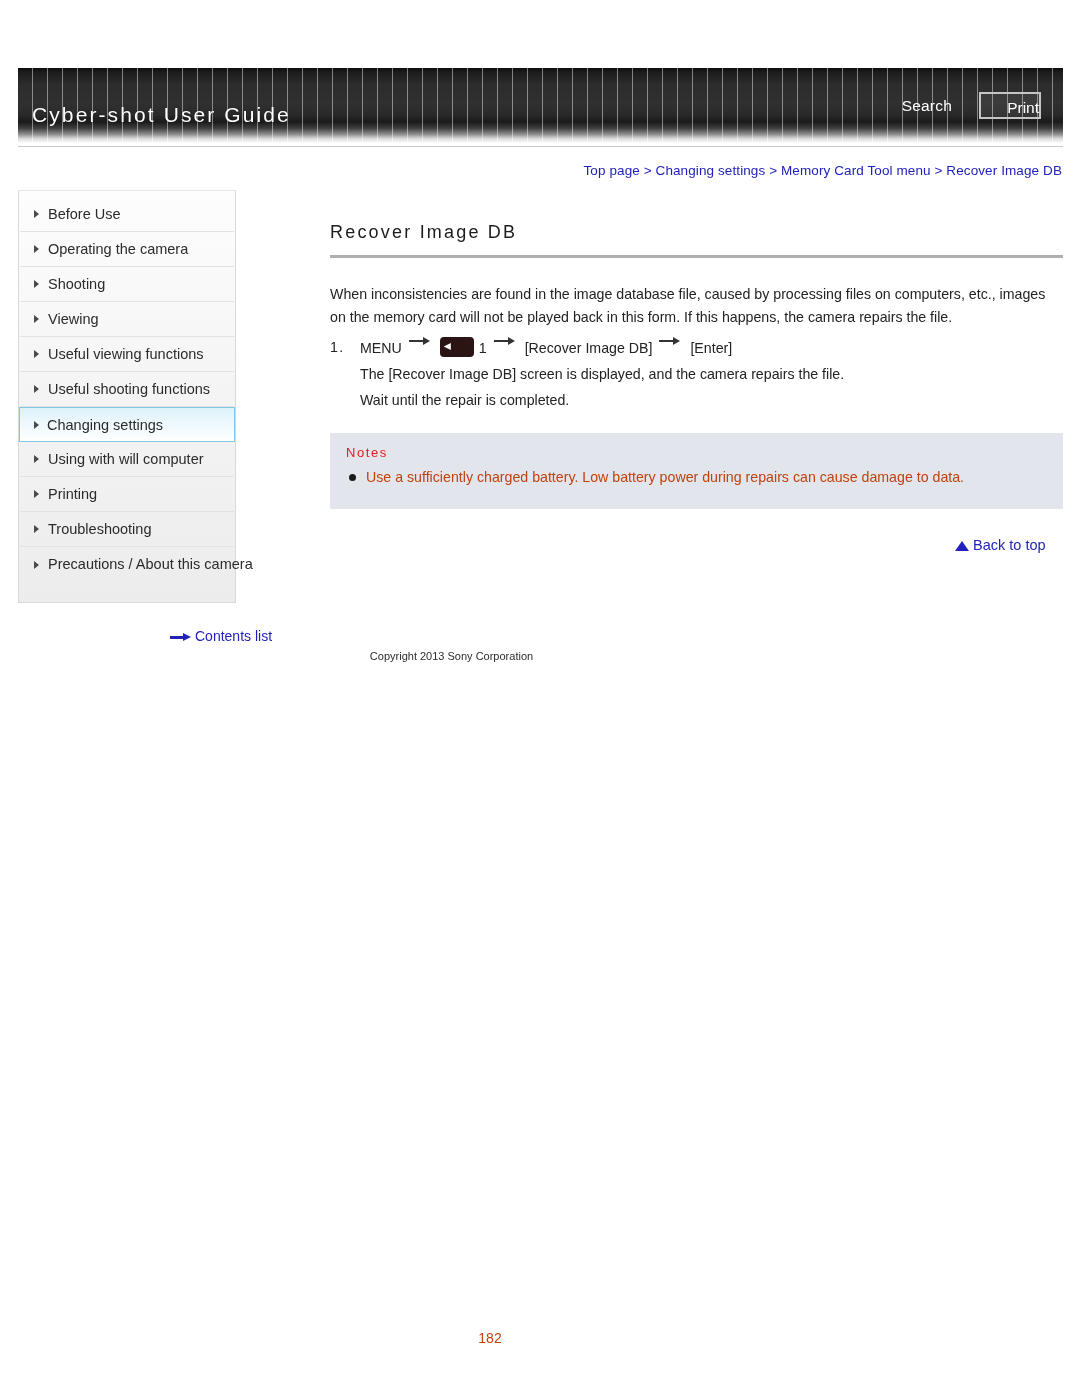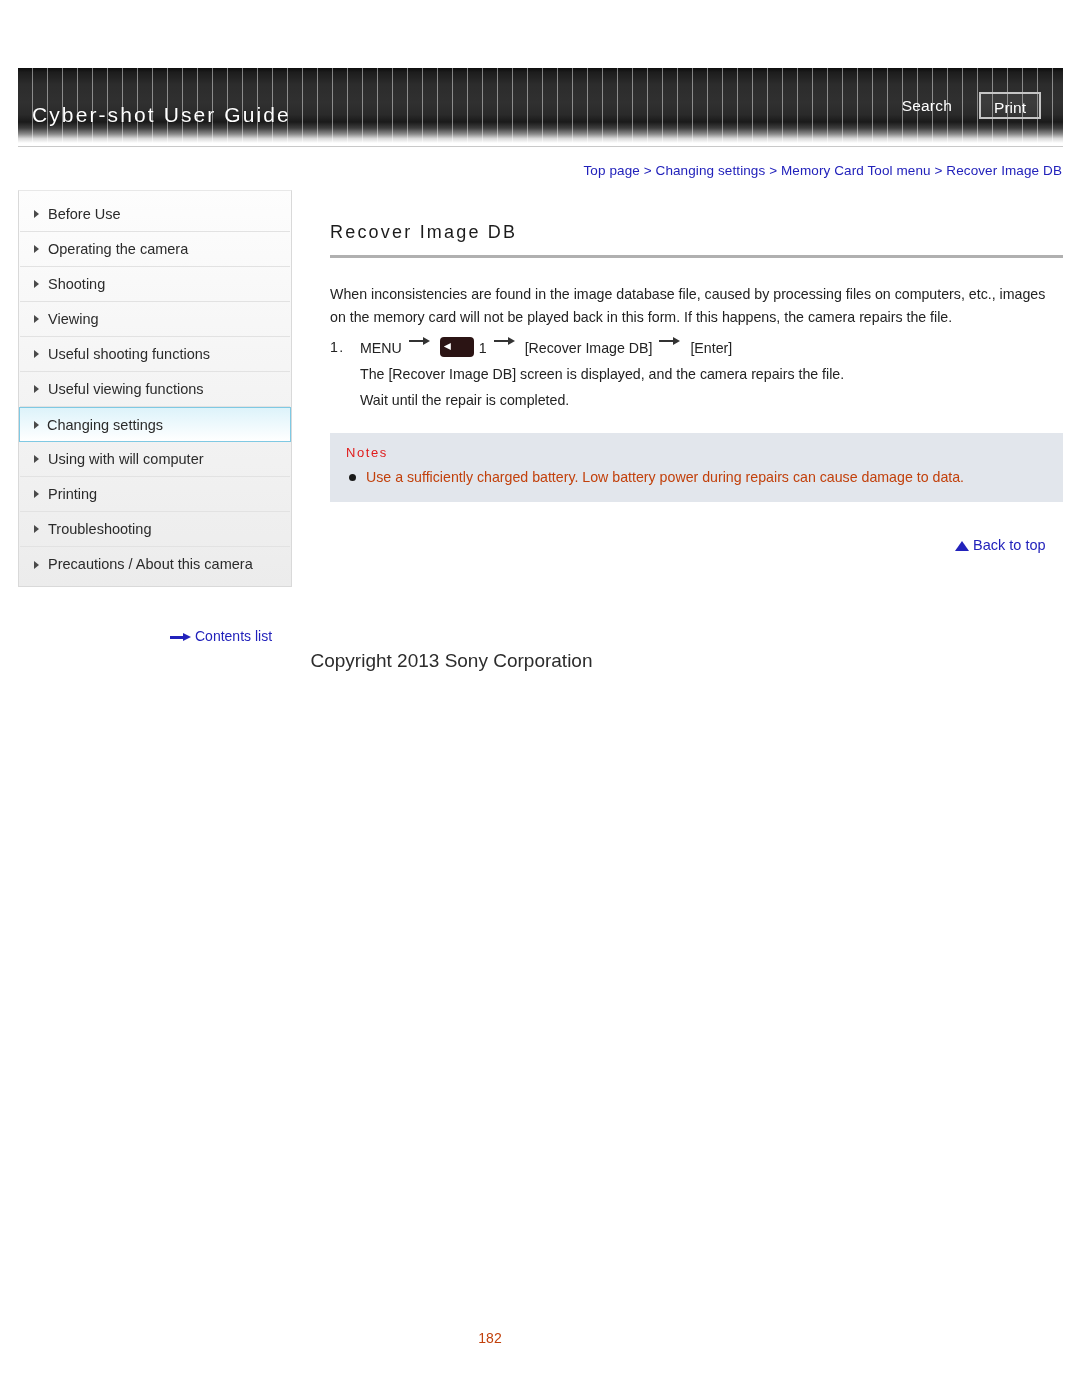--- a/index.html
+++ b/index.html
@@ -82,48 +82,48 @@
     position: absolute;
     right: 22px;
     top: 24px;
     width: 62px;
     height: 27px;
     border: 2px solid #c5c5c5;
     background: rgba(255,255,255,0.06);
     color: #ffffff;
     font-size: 15.5px;
     line-height: 27px;
-    text-align: center;
+    text-align: right;
     cursor: pointer;
     box-sizing: border-box;
   }
 
   
   #breadcrumb {
     position: absolute;
     right: 18px;
     top: 163px;
     font-size: 13.5px;
     color: #2222bb;
     white-space: nowrap;
     letter-spacing: 0.1px;
   }
 
   
   #sidebar {
     position: absolute;
     left: 18px;
     top: 190px;
-    width: 274px;
+    width: 218px;
     background: linear-gradient(to bottom, #fdfdfd 0%, #f4f4f4 50%, #ececec 100%);
     border: 1px solid #d9d9d9;
     border-top: 1px solid #e8e8e8;
     box-sizing: border-box;
     padding-top: 6px;
-    padding-bottom: 4px;
+    padding-bottom: 20px;
   }
   .nav-item {
     position: relative;
     height: 35px;
     line-height: 35px;
     padding-left: 28px;
     font-size: 14.5px;
     color: #2b2b2b;
     border-bottom: 1px solid #e2e2e2;
     box-sizing: border-box;
@@ -274,21 +274,21 @@
     font-size: 14.2px;
     line-height: 22px;
     color: #232323;
     margin-top: 4px;
   }
 
   
   #notes-box {
     margin-top: 22px;
     background: #e2e6ec;
-    padding: 12px 16px 14px 16px;
+    padding: 12px 16px 21px 16px;
     width: 733px;
     box-sizing: border-box;
   }
   #notes-label {
     color: #e01b1b;
     font-size: 13px;
     letter-spacing: 1.6px;
     margin-bottom: 7px;
   }
   .note-item {
@@ -328,21 +328,21 @@
     vertical-align: -1px;
   }
 
   
   #copyright {
     position: absolute;
     left: 0;
     top: 650px;
     width: 903px;
     text-align: center;
-    font-size: 19px;
+    font-size: 11px;
     color: #2c2c2c;
   }
   #page-number {
     position: absolute;
     left: 0;
     top: 1330px;
     width: 980px;
     text-align: center;
     font-size: 14px;
     color: #c2410c;
@@ -374,25 +374,25 @@
   <div class="nav-item">
     <span class="tri"></span>
     <span>Shooting</span>
   </div>
   <div class="nav-item">
     <span class="tri"></span>
     <span>Viewing</span>
   </div>
   <div class="nav-item">
     <span class="tri"></span>
+    <span>Useful viewing functions</span>
+  </div>
+  <div class="nav-item">
+    <span class="tri"></span>
     <span>Useful shooting functions</span>
-  </div>
-  <div class="nav-item">
-    <span class="tri"></span>
-    <span>Useful viewing functions</span>
   </div>
   <div class="nav-item active">
     <span class="tri"></span>
     <span>Changing settings</span>
   </div>
   <div class="nav-item">
     <span class="tri"></span>
     <span>Using with will computer</span>
   </div>
   <div class="nav-item">

